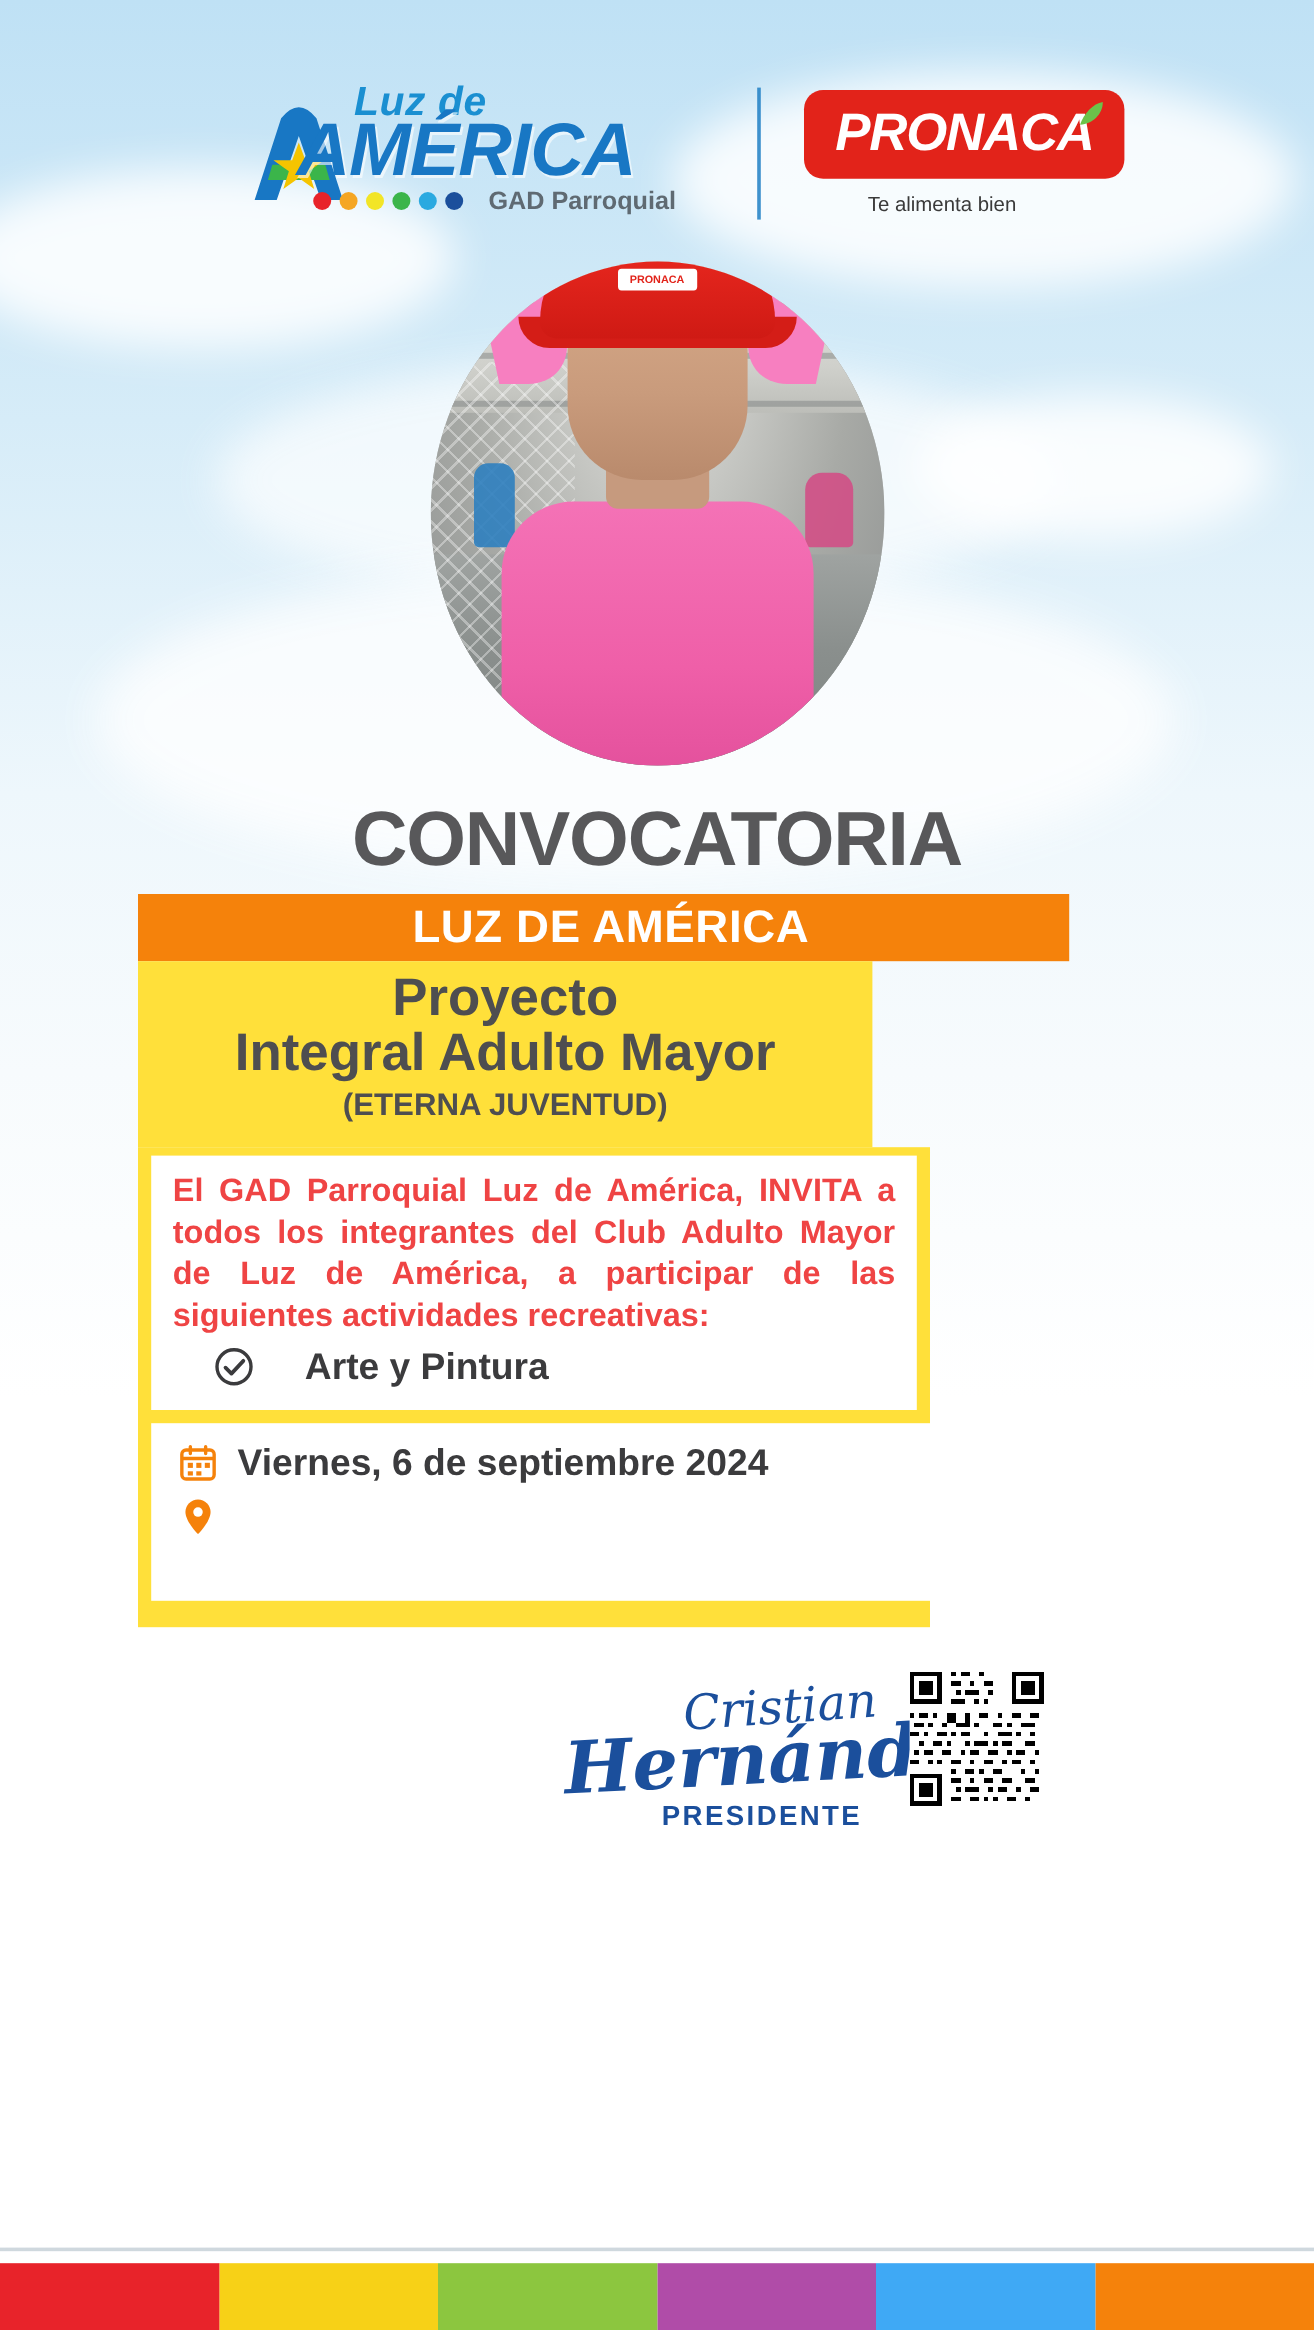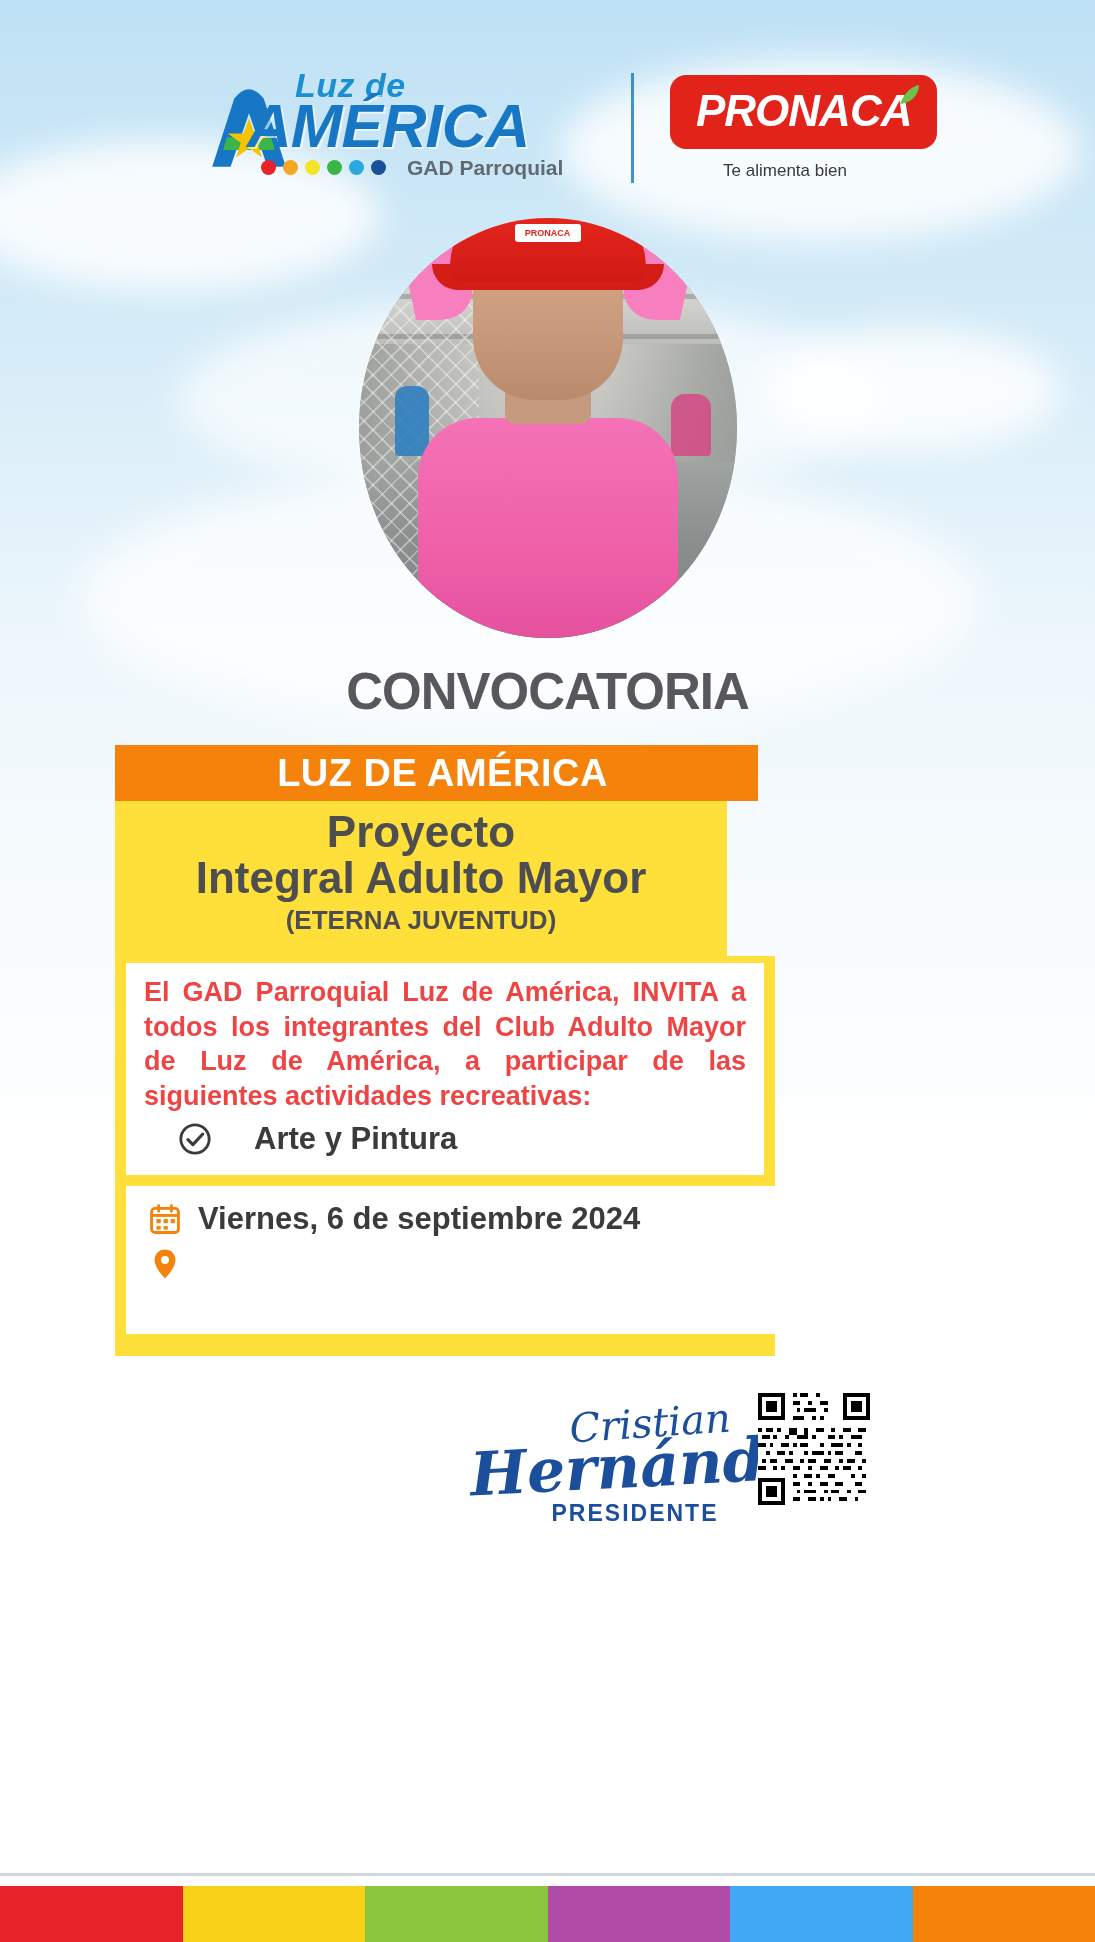--- a/index.html
+++ b/index.html
@@ -168,27 +168,27 @@
   }
   .ph-mouth {
     position:absolute; left:50%; margin-left:-20px; bottom: 382px;
     width: 42px; height: 8px; background:#8a5c49; border-radius: 6px;
   }
 
   
   .title-convocatoria {
     position: absolute; left: 0; right: 0; top: 662px;
     text-align: center;
-    font-size: 51px; font-weight: bold; letter-spacing: -1px;
+    font-size: 64px; font-weight: bold; letter-spacing: -1px;
     color: #58585a;
   }
 
   
   .band-orange {
-    position: absolute; left: 115px; width: 643px; top: 745px; height: 56px;
+    position: absolute; left: 115px; width: 776px; top: 745px; height: 56px;
     background: #f5820b;
     display: flex; align-items: center; justify-content: center; padding-left: 12px;
   }
   .band-orange span {
     color: #ffffff; font-size: 38px; font-weight: bold; letter-spacing: .5px;
   }
   .band-yellow {
     position: absolute; left: 115px; width: 612px; top: 801px; height: 155px;
     background: #ffe03a; text-align: center; padding-top: 8px;
   }

